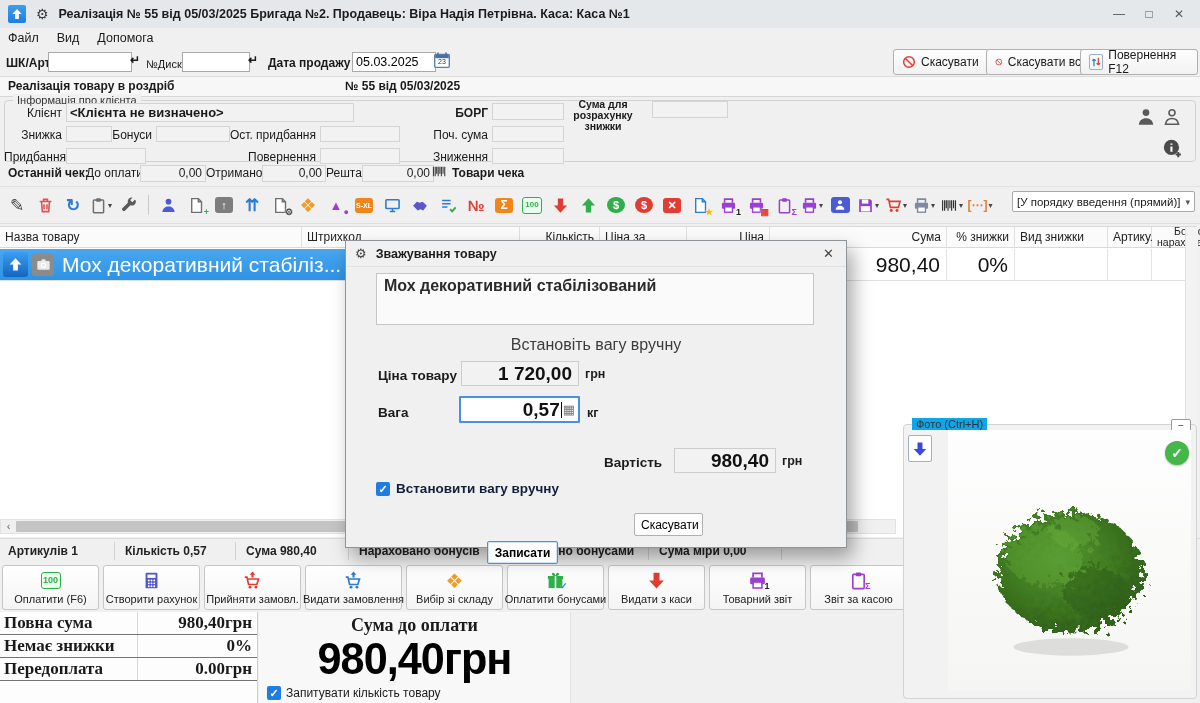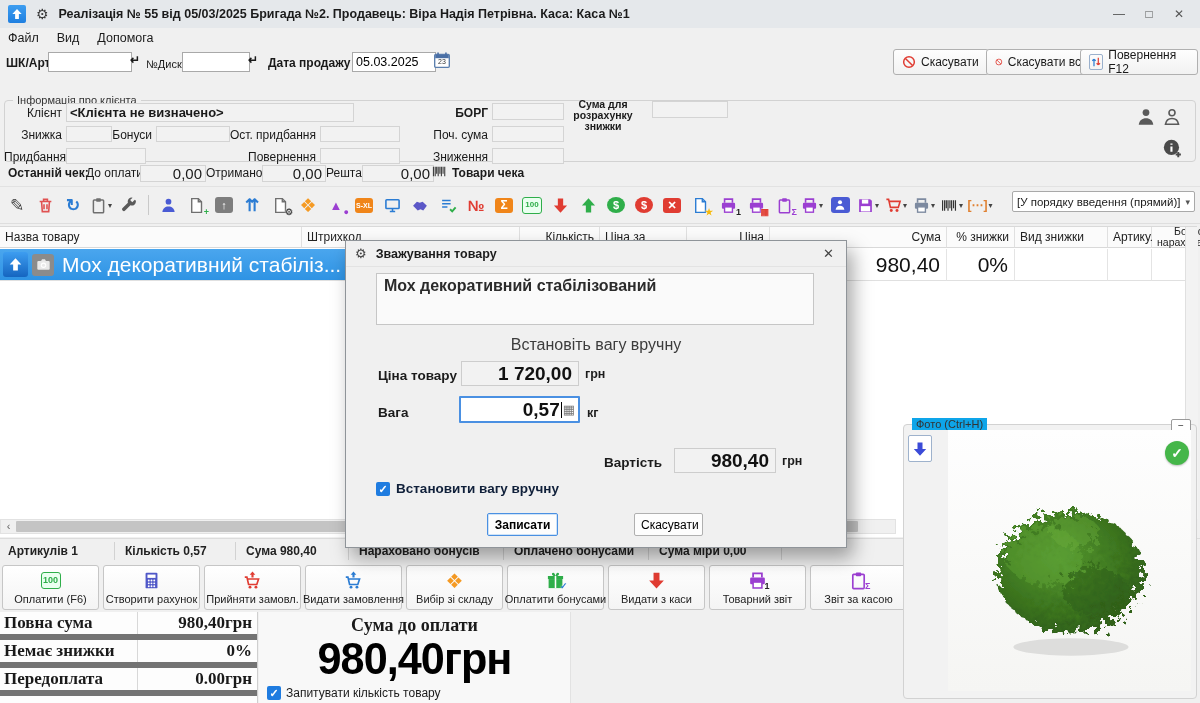--- a/index.html
+++ b/index.html
@@ -23,21 +23,21 @@
   .fieldrow .lbl{font-size:12px;}
   input.tx{height:18px;border:1px solid #a9a9a9;background:#fff;font:12px "Liberation Sans",sans-serif;padding:0 3px;}
   .enterg{font-size:15px;font-weight:bold;color:#333;}
   .topbtn{position:absolute;height:24px;background:linear-gradient(#fefefe,#f2f2f2);border:1px solid #b0b0b0;border-radius:3px;display:flex;align-items:center;gap:5px;padding:0 8px;font-size:12px;}
   .topbtn svg{width:14px;height:14px;}
   
   .sectionbar{position:absolute;left:0;top:76px;width:1200px;height:19px;background:#f7f7f7;border-top:1px solid #dcdcdc;border-bottom:1px solid #d6d6d6;}
   
   .gbox{position:absolute;border:1px solid #d2d2d2;border-radius:4px;}
   .glegend{position:absolute;top:-7px;left:8px;background:#f0f0f0;padding:0 4px;font-size:11px;color:#333;}
-  .ro{position:absolute;background:#f2f2f2;border:1px solid #d4d4d4;font-size:15px;line-height:15px;padding:0 3px;}
+  .ro{position:absolute;background:#f2f2f2;border:1px solid #d4d4d4;font-size:12px;line-height:15px;padding:0 3px;}
   .lbl{position:absolute;font-size:12px;color:#1a1a1a;line-height:17px;}
   
   .toolbar{position:absolute;left:0;top:187px;width:1200px;height:37px;border-bottom:1px solid #dedede;display:flex;align-items:center;padding-left:4px;box-sizing:border-box;}
   .iw{position:relative;width:26px;height:24px;display:inline-flex;align-items:center;justify-content:center;flex:none;}
   .iw .ic{width:17px;height:17px;display:block;}
   .ig{line-height:1;}
   .ib{display:inline-flex;align-items:center;justify-content:center;min-width:16px;height:15px;border-radius:3px;padding:0 1px;font-weight:bold;line-height:1;}
   .icir{border-radius:50%;width:16px;height:16px;min-width:16px;color:#fff;font-size:11px;}
   .iov{position:absolute;right:0px;bottom:0px;font-size:9px;font-weight:bold;line-height:1;text-shadow:0 0 2px #fff;}
   .idd{font-size:8px;color:#444;margin-left:1px;}
@@ -63,21 +63,21 @@
   
   .statusbar{position:absolute;left:0;top:538px;width:1200px;height:24px;background:#f0f0f0;border-top:1px solid #dcdcdc;display:flex;align-items:center;padding-left:8px;box-sizing:border-box;}
   .sbseg{font-size:12px;font-weight:bold;color:#222;border-right:1px solid #d2d2d2;height:18px;line-height:18px;padding-right:10px;margin-right:10px;}
   
   .abtn{position:absolute;top:565px;width:97px;height:45px;background:linear-gradient(#ffffff,#f4f4f4);border:1px solid #c6c6c6;border-radius:3px;display:flex;flex-direction:column;align-items:center;justify-content:center;gap:2px;font:11px "Liberation Sans",sans-serif;color:#222;padding:0;}
   .abtn .iw{width:24px;height:20px;}
   .abtn .ic{width:19px;height:19px;}
   .albl{font-size:11px;white-space:nowrap;}
   
   .sumleft{position:absolute;left:0;top:612px;width:257px;height:91px;background:#fdfdfd;border-right:1px solid #cfcfcf;font-family:"Liberation Serif",serif;}
-  .srow{display:flex;height:22px;align-items:center;border-bottom:6px solid #737373;}
+  .srow{display:flex;height:22px;align-items:center;border-bottom:1px solid #737373;}
   .sl{width:138px;padding-left:4px;font-weight:bold;font-size:17px;border-right:1px solid #d8d8d8;height:22px;line-height:22px;box-sizing:border-box;}
   .sv{flex:1;text-align:right;padding-right:5px;font-weight:bold;font-size:17px;}
   .paypanel{position:absolute;left:259px;top:612px;width:311px;height:91px;background:#f8f8f8;border-right:1px solid #e2e2e2;}
   .paytitle{text-align:center;font-family:"Liberation Serif",serif;font-weight:bold;font-size:18px;margin-top:3px;}
   .payvalue{text-align:center;font-weight:900;font-size:45px;letter-spacing:-1px;line-height:46px;transform:scaleX(.96);color:#000;}
   .ckrow{position:absolute;left:8px;bottom:3px;display:flex;align-items:center;gap:5px;}
   .ckbox{width:14px;height:14px;background:#1f7ce0;border-radius:2px;color:#fff;font-size:11px;font-weight:bold;line-height:14px;text-align:center;flex:none;}
   .cklbl{font-size:12px;}
   
   .photopanel{left:903px;top:424px;width:292px;height:273px;background:#f2f2f2;}
@@ -97,21 +97,21 @@
   .dlbl{position:absolute;font-weight:bold;font-size:13.5px;color:#1c1c1c;}
   .dval{position:absolute;background:#f2f2f2;border:1px solid #cdcdcd;font-weight:bold;font-size:19px;text-align:right;box-sizing:border-box;padding-right:6px;color:#111;}
   .dunit{position:absolute;font-weight:bold;font-size:12.5px;color:#1c1c1c;}
   .winput{position:absolute;left:113px;top:155px;width:121px;height:27px;background:#fff;border:2px solid #4a90e2;border-radius:1px;box-sizing:border-box;display:flex;align-items:center;justify-content:flex-end;padding-right:3px;}
   .wval{font-weight:bold;font-size:19px;color:#111;}
   .caret{width:1px;height:16px;background:#000;margin:0 1px;}
   .calcg{font-size:13px;color:#777;}
   .dck{position:absolute;left:30px;top:240px;display:flex;align-items:center;gap:6px;}
   .dcklbl{font-weight:bold;font-size:13.5px;color:#10203a;}
   .dbtn{position:absolute;top:272px;height:23px;background:#fdfdfd;border:1px solid #b0b0b0;border-radius:2px;font:12px "Liberation Sans",sans-serif;}
-  .dbtn.def{border:1px solid #4a90e2;box-shadow:0 0 0 1px #cfe3f7 inset;font-weight:bold;}
+  .dbtn.def{border:1px solid #4a90e2;box-shadow:0 0 0 1px #cfe3f7 inset;font-weight:bold;margin-top:28px;}
   svg.defs{position:absolute;width:0;height:0;}
 </style>
 </head>
 <body>
 
 <svg class="defs" aria-hidden="true">
   <defs>
     <symbol id="s-arrup" viewBox="0 0 16 16">
         <path fill="currentColor" d="M8 1.2 14.2 8h-3.7v6.5H5.5V8H1.8z"></path>
       </symbol>
@@ -274,20 +274,24 @@
       <span style="white-space:nowrap;">Скасувати вс</span>
     </span>
     <span class="topbtn" style="left:1080px;top:49px;width:100px;">
       <svg viewBox="0 0 16 16" style="border:1px solid #9ab0cc;border-radius:2px;">
           <use href="#s-updown"></use>
         </svg>
       <span>Повернення F12</span>
     </span>
   </div>
 
+  <div class="sectionbar">
+    <span class="lbl b" style="left:8px;top:1px;">Реалізація товару в роздріб</span>
+    <span class="lbl b" style="left:345px;top:1px;">№ 55 від 05/03/2025</span>
+  </div>
 
   <div class="gbox" style="left:4px;top:100px;width:1190px;height:60px;">
     <span class="glegend">Інформація про клієнта</span>
   </div>
   <span class="lbl r" style="left:20px;top:105px;width:42px;">Клієнт</span>
   <span class="ro b" style="left:66px;top:103px;width:280px;height:17px;font-size:13px;line-height:17px;">&lt;Клієнта не визначено&gt;</span>
   <span class="lbl b r" style="left:438px;top:105px;width:50px;">БОРГ</span>
   <span class="ro" style="left:492px;top:103px;width:64px;height:15px;"></span>
   <span class="lbl b" style="left:556px;top:99px;width:94px;font-size:10.5px;line-height:11px;text-align:center;"><span>Сума для</span><br><span>розрахунку знижки</span></span>
   <span class="ro" style="left:652px;top:101px;width:68px;height:15px;"></span>

